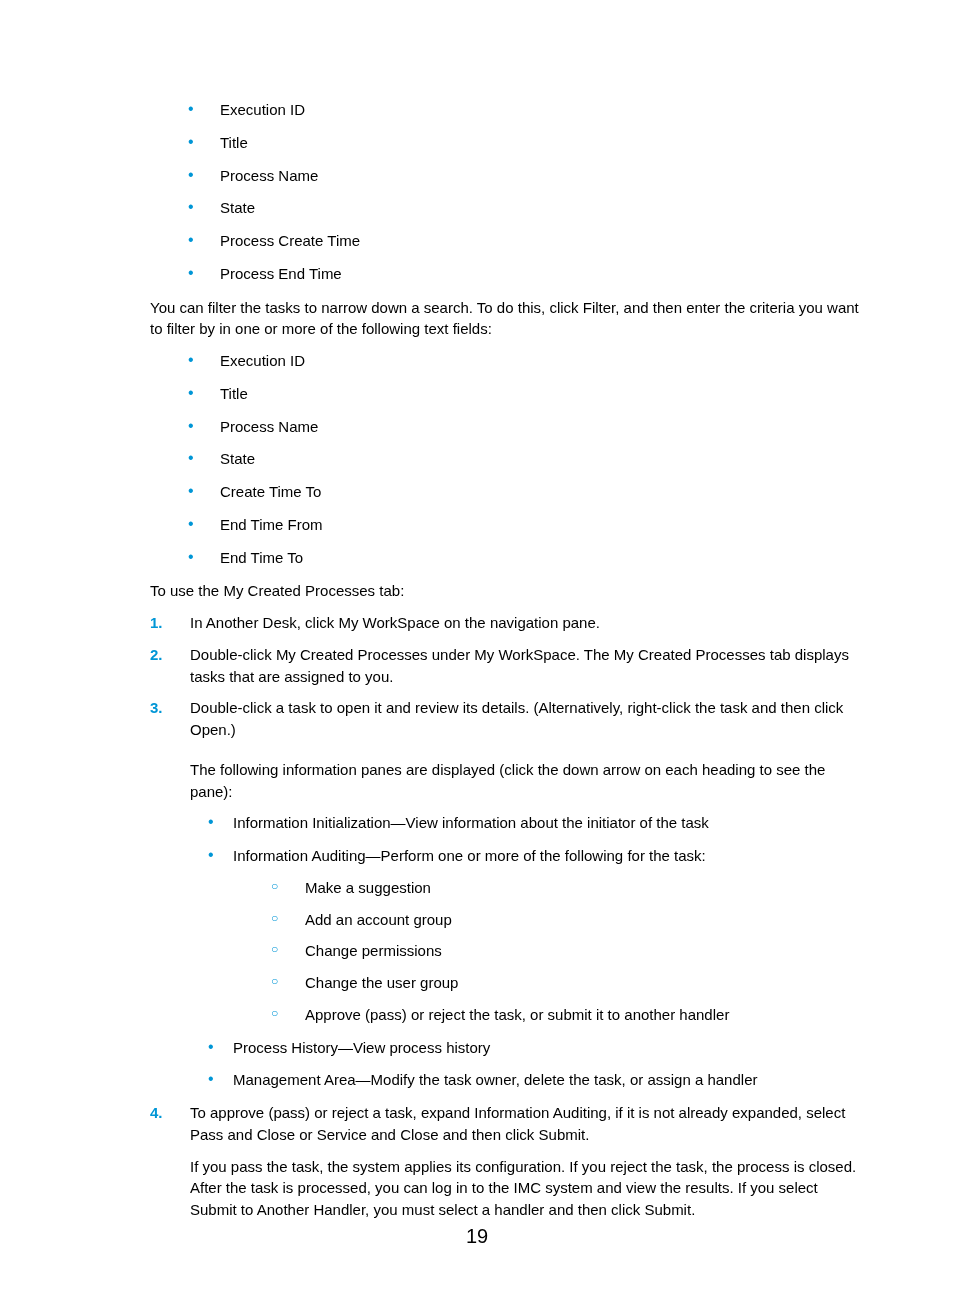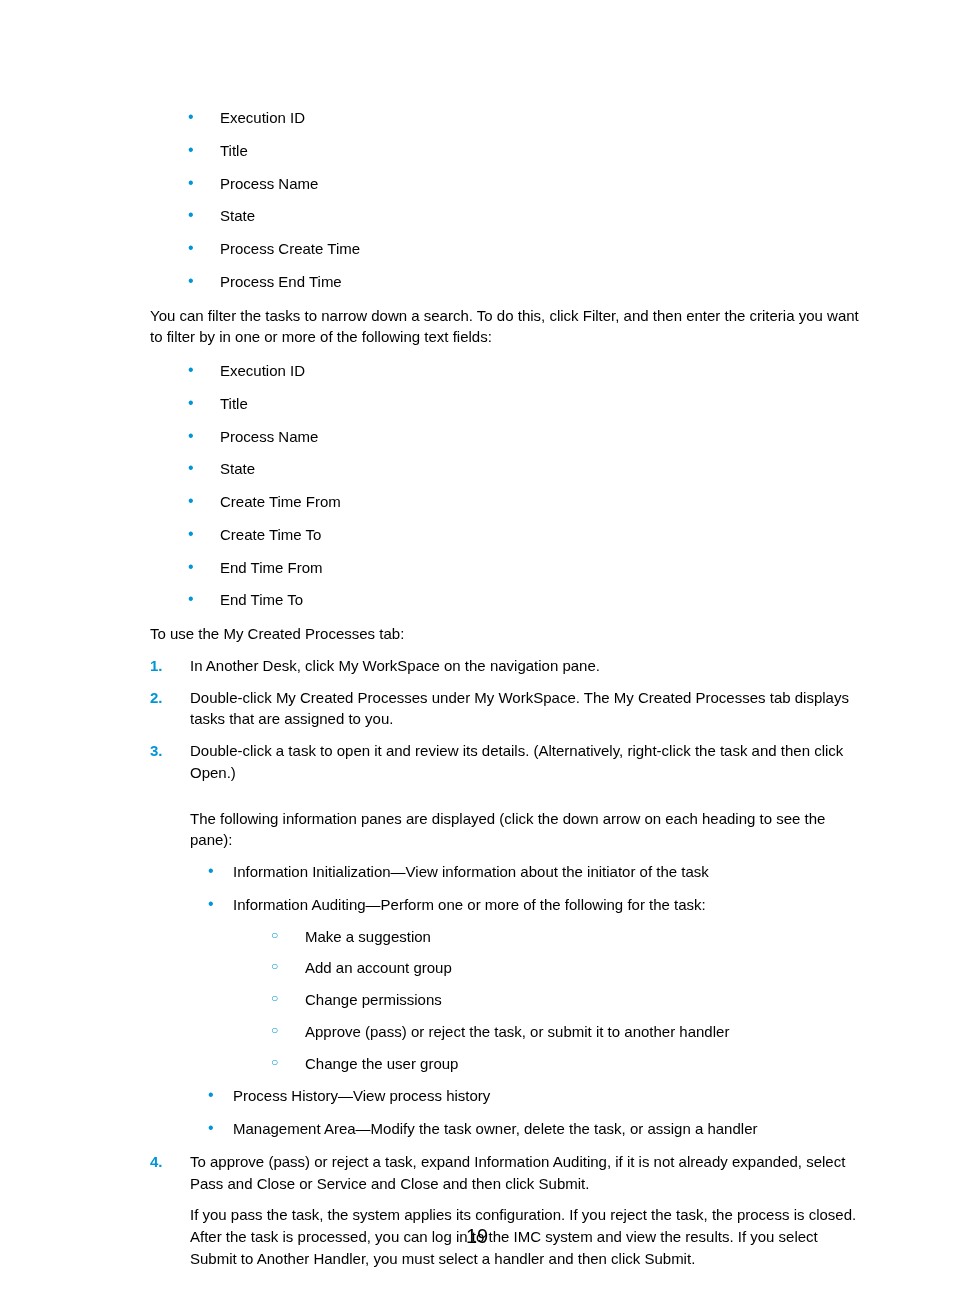--- a/index.html
+++ b/index.html
@@ -13,21 +13,21 @@
   }
   .page {
     width: 954px;
     min-height: 1296px;
     box-sizing: border-box;
     padding: 95px 95px 0 150px;
     position: relative;
   }
   ul.blue-bullets {
     list-style: none;
-    margin: 12px 0 12px 0;
+    margin: 4px 0 12px 0;
     padding: 0 0 0 38px;
   }
   ul.blue-bullets > li {
     position: relative;
     margin: 0 0 11px 0;
     padding-left: 32px;
   }
   ul.blue-bullets > li::before {
     content: "•";
     position: absolute;
@@ -110,21 +110,20 @@
 
   <p class="body">
     <span>You can filter the tasks to narrow down a search. To do this, click </span><span class="b">Filter</span><span>, and then enter the criteria you want to filter by in one or more of the following text fields:</span>
   </p>
 
   <ul class="blue-bullets">
     <li><span>Execution ID</span></li>
     <li><span>Title</span></li>
     <li><span>Process Name</span></li>
     <li><span>State</span></li>
-    <li><span>Create Time From</span></li>
     <li><span>Create Time To</span></li>
     <li><span>End Time From</span></li>
     <li><span>End Time To</span></li>
   </ul>
 
   <p class="body">
     <span>To use the </span><span class="b">My Created Processes</span><span> tab:</span>
   </p>
 
   <ol class="blue-num">
@@ -136,34 +135,34 @@
 
     <li>
       <span class="num">2.</span>
       <span>Double-click </span><span class="b">My Created Processes</span><span> under </span><span class="b">My WorkSpace</span><span>. The </span><span class="b">My Created Processes</span><span> tab displays tasks that are assigned to you.</span>
     </li>
 
     <li>
       <span class="num">3.</span>
       <span>Double-click a task to open it and review its details. (Alternatively, right-click the task and then click </span><span class="b">Open</span><span>.)</span>
 
-      <p class="body" style="margin-top:24px;margin-left:0;">The following information panes are displayed (click the down arrow on each heading to see the pane):</p>
+      <p class="body" style="margin-top:18px;margin-left:0;">The following information panes are displayed (click the down arrow on each heading to see the pane):</p>
 
       <ul class="blue-bullets sub" style="padding-left:18px;">
         <li>
           <span class="b">Information Initialization—</span><span>View information about the initiator of the task</span>
         </li>
         <li>
           <span class="b">Information Auditing—</span><span>Perform one or more of the following  for the task:</span>
           <ol class="open-circle" style="padding-left:38px;">
             <li><span>Make a suggestion</span></li>
             <li><span>Add an account group</span></li>
             <li><span>Change permissions</span></li>
+            <li><span>Change the user group</span></li>
             <li><span>Approve (pass) or reject the task, or submit it to another handler</span></li>
-            <li><span>Change the user group</span></li>
           </ol>
         </li>
         <li>
           <span class="b">Process History—</span><span>View process history</span>
         </li>
         <li>
           <span class="b">Management Area—</span><span>Modify the task owner, delete the task, or assign a handler</span>
         </li>
       </ul>
     </li>

